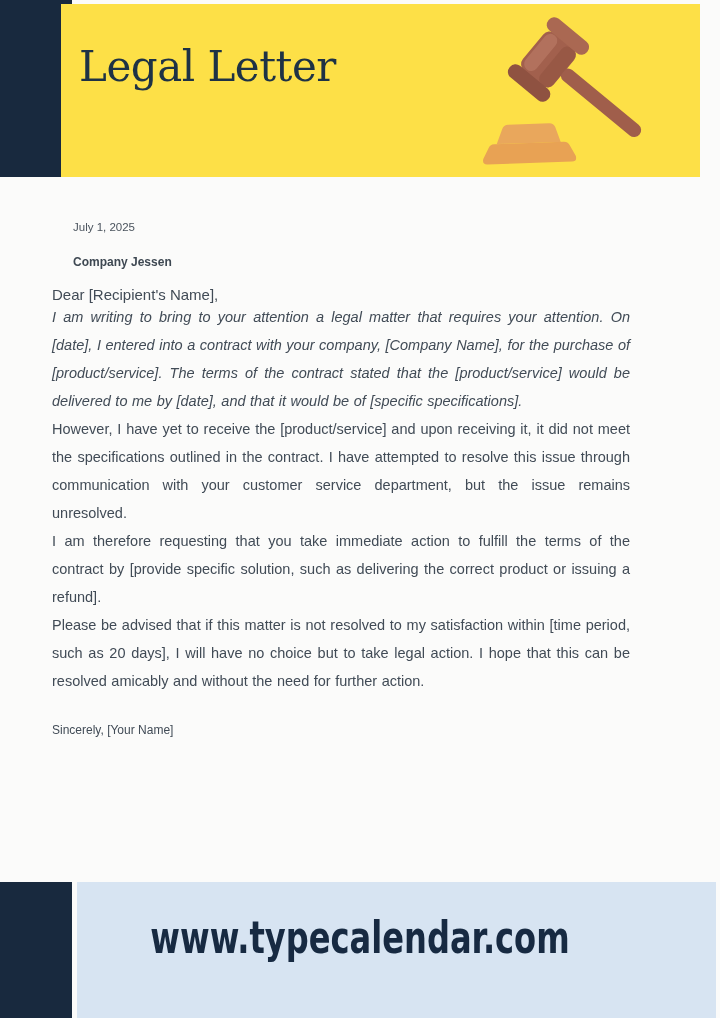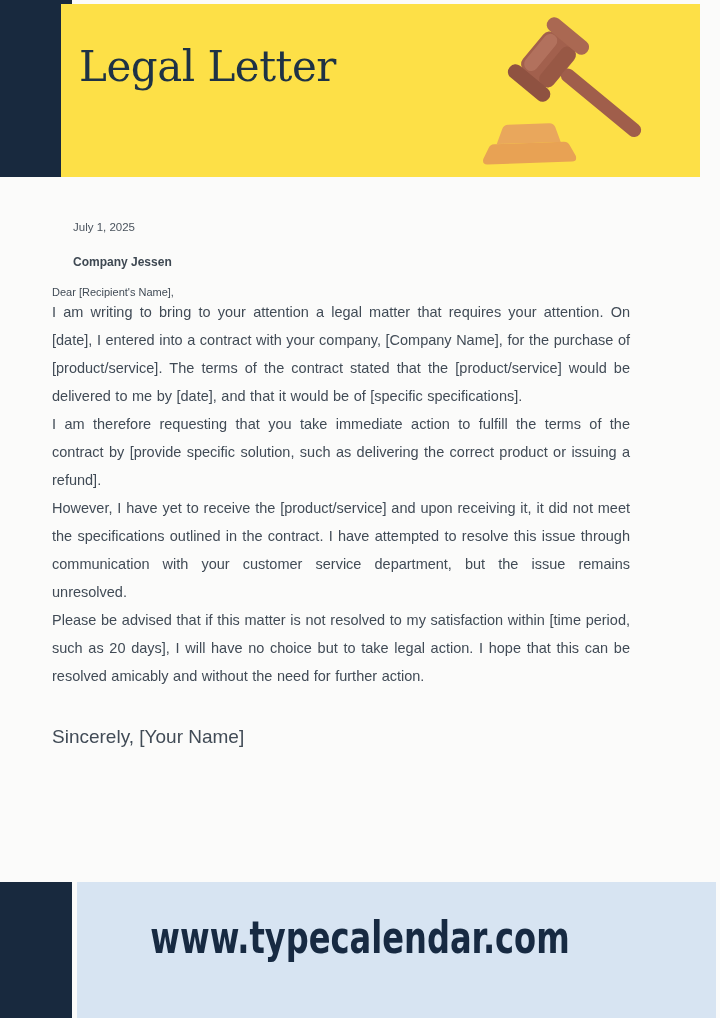--- a/index.html
+++ b/index.html
@@ -58,35 +58,35 @@
     color: #4a535d;
   }
   .sender-name {
     margin: 22px 0 0 21px;
     font-size: 12px;
     font-weight: bold;
     color: #3e4852;
   }
   .salutation {
     margin: 17px 0 0 0;
-    font-size: 11px;
+    font-size: 15px;
   }
   p.para {
     margin: 0;
     text-align: justify;
     line-height: 28px;
     word-spacing: 0.5px;
   }
-  .para-1 { margin-top: 34px; }
+  .para-1 { margin-top: 34px; font-style: italic; }
   .para-2 { margin-top: 21px; }
   .para-3 { margin-top: 0; }
   .para-4 { margin-top: 17px; }
   .closing {
-    margin-top: 36px;
-    font-size: 19px;
+    margin-top: 28px;
+    font-size: 12px;
   }
 
   
   .footer-navy {
     position: absolute;
     left: 0; top: 882px;
     width: 72px; height: 136px;
     background: #18293e;
   }
   .footer-blue {
@@ -134,22 +134,22 @@
     <rect x="53.5" y="72.5" width="50" height="15" rx="7" fill="#8f5241"></rect>
   </g>
 </svg>
 
 <div class="letter">
   <div class="letter-date">July 1, 2025</div>
   <div class="sender-name">Company Jessen</div>
   <div class="salutation">Dear [Recipient's Name],</div>
 
   <p class="para para-1">I am writing to bring to your attention a legal matter that requires your attention. On [date], I entered into a contract with your company, [Company Name], for the purchase of [product/service]. The terms of the contract stated that the [product/service] would be delivered to me by [date], and that it would be of [specific specifications].</p>
+  <p class="para para-2">However, I have yet to receive the [product/service] and upon receiving it, it did not meet the specifications outlined in the contract. I have attempted to resolve this issue through communication with your customer service department, but the issue remains unresolved.</p>
   <p class="para para-3">I am therefore requesting that you take immediate action to fulfill the terms of the contract by [provide specific solution, such as delivering the correct product or issuing a refund].</p>
-  <p class="para para-2">However, I have yet to receive the [product/service] and upon receiving it, it did not meet the specifications outlined in the contract. I have attempted to resolve this issue through communication with your customer service department, but the issue remains unresolved.</p>
   <p class="para para-4">Please be advised that if this matter is not resolved to my satisfaction within [time period, such as 20 days], I will have no choice but to take legal action. I hope that this can be resolved amicably and without the need for further action.</p>
 
   <div class="closing">Sincerely, [Your Name]</div>
 </div>
 
 <div class="footer-navy"></div>
 <div class="footer-blue"></div>
 <div class="website-url">www.typecalendar.com</div>
 
 </body></html>

